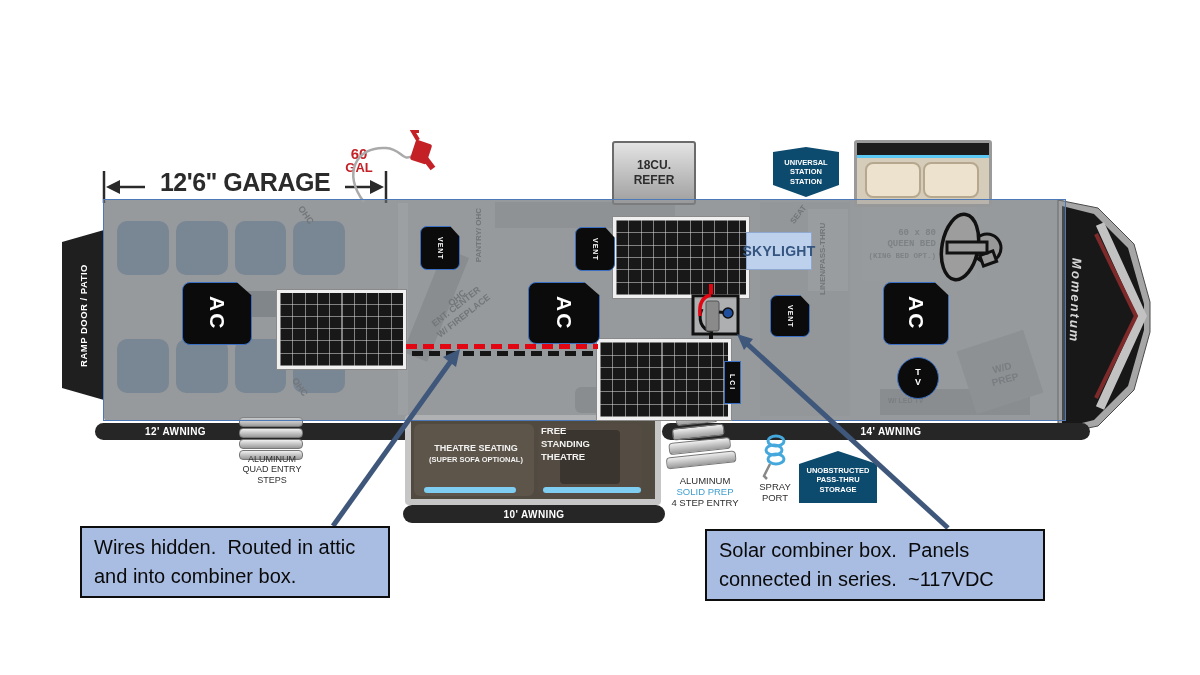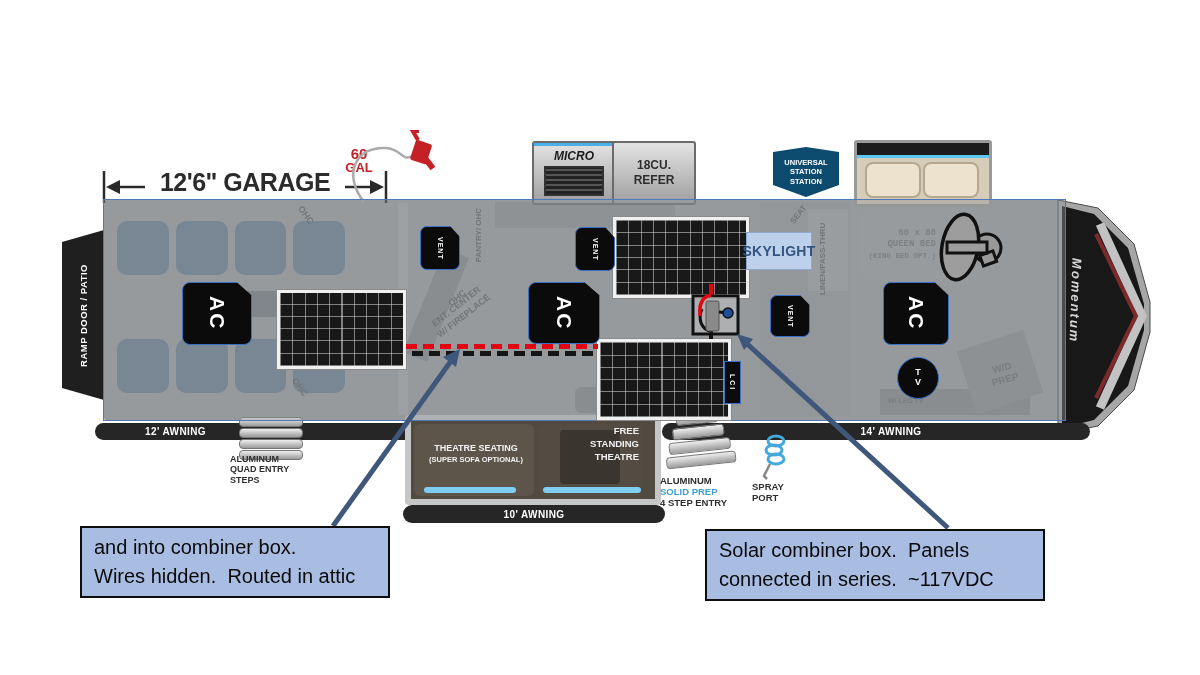--- a/index.html
+++ b/index.html
@@ -27,21 +27,21 @@
   .wire-red{background:repeating-linear-gradient(90deg,#e20613 0 11px,transparent 11px 17px);}
   .wire-black{background:repeating-linear-gradient(90deg,transparent 0 6px,#151515 6px 17px);}
   
   .awning{background:#262626;border-radius:9px;color:#fff;font-size:10px;font-weight:bold;
           display:flex;align-items:center;z-index:2;letter-spacing:.4px;}
   .badge{color:#fff;font-weight:bold;font-size:7.5px;text-align:center;display:flex;flex-direction:column;
          justify-content:center;line-height:1.25;z-index:2;background:#0c4a6e;}
   .steps-bar{background:linear-gradient(180deg,#efefef,#9a9a9a);border:1px solid #777;border-radius:4px;}
   .cap-label{writing-mode:vertical-rl;font-style:italic;font-weight:bold;color:#d6d6d6;font-size:13px;
              letter-spacing:2px;}
-  .small-label{color:#2f2f2f;font-weight:bold;font-size:9px;text-align:left;line-height:1.15;z-index:2;}
+  .small-label{color:#2f2f2f;font-weight:normal;font-size:9px;text-align:center;line-height:1.15;z-index:2;}
   
   .note{background:#a9bde3;border:2.5px solid #0d0d0d;color:#0a0a0a;font-size:20px;line-height:1.45;
         padding:5px 12px;z-index:10;}
   .note .line{white-space:pre-wrap;display:block;}
   .silver{background:linear-gradient(180deg,#e3e3e3,#9f9f9f);border:2px solid #6b6b6b;border-radius:3px;z-index:2;}
   svg{display:block;}
 </style>
 </head>
 <body>
 
@@ -115,25 +115,20 @@
   </div>
   <svg class="abs" style="left:340px;top:130px;z-index:2;" width="115" height="78" viewBox="0 0 115 78">
     <path d="M 24,72 C 2,44 16,16 46,18 C 62,19 62,32 72,26" stroke="#aaaaaa" stroke-width="2.5" fill="none"></path>
     <g transform="rotate(18 82 24)">
       <rect x="72" y="12" width="17" height="21" rx="2" fill="#c42127"></rect>
       <path d="M 74,12 L 66,5 L 72,3" stroke="#c42127" stroke-width="4" fill="none"></path>
       <rect x="86" y="28" width="12" height="6" fill="#c42127" transform="rotate(35 92 31)"></rect>
     </g>
   </svg>
 
-  <div class="abs silver" style="left:532px;top:141px;width:80px;height:60px;">
-    <div style="height:3px;background:#4ab0e8;"></div>
-    <div style="font-size:12px;font-weight:800;font-style:italic;color:#1a1a1a;text-align:center;padding-top:3px;">MICRO</div>
-    <div style="margin:3px auto 0;width:56px;height:26px;background:repeating-linear-gradient(0deg,#222 0 3px,#555 3px 5px);border:2px solid #333;"></div>
-  </div>
   <div class="abs silver" style="left:612px;top:141px;width:80px;height:60px;display:flex;flex-direction:column;align-items:center;justify-content:center;color:#2e2e2e;font-weight:800;font-size:12px;line-height:1.25;">
     <span>18CU.</span>
     <span>REFER</span>
   </div>
 
   <div class="abs badge" style="left:773px;top:147px;width:66px;height:50px;clip-path:polygon(0 10%,50% 0,100% 10%,100% 76%,50% 100%,0 76%);">
     <span>UNIVERSAL</span>
     <span>STATION</span>
     <span>STATION</span>
   </div>
@@ -177,21 +172,21 @@
 
   <div class="abs" style="left:405px;top:415px;width:256px;height:90px;background:#c6c6c6;border-radius:4px;z-index:2;">
     <div style="position:absolute;left:6px;top:6px;right:6px;bottom:6px;background:#514a40;"></div>
     <div style="position:absolute;left:9px;top:9px;width:120px;height:72px;background:#5d554a;border-radius:6px;"></div>
     <div style="position:absolute;left:133px;top:9px;width:104px;height:72px;background:#544c42;border-radius:6px;"></div>
     <div style="position:absolute;left:155px;top:15px;width:60px;height:54px;background:#3a352e;border-radius:4px;"></div>
     <div class="abs" style="left:6px;top:28px;width:130px;text-align:center;color:#f2f2f2;font-weight:bold;line-height:1.3;">
       <div style="font-size:9px;">THEATRE SEATING</div>
       <div style="font-size:7.5px;">(SUPER SOFA OPTIONAL)</div>
     </div>
-    <div class="abs" style="left:136px;top:10px;width:98px;text-align:right;color:#f2f2f2;font-weight:bold;font-size:9.5px;line-height:1.35;">
+    <div class="abs" style="left:136px;top:10px;width:98px;text-align:left;color:#f2f2f2;font-weight:bold;font-size:9.5px;line-height:1.35;">
       <div>FREE</div>
       <div>STANDING</div>
       <div>THEATRE</div>
     </div>
     <div style="position:absolute;left:19px;top:72px;width:92px;height:6px;background:#7fcdf0;border-radius:3px;"></div>
     <div style="position:absolute;left:138px;top:72px;width:98px;height:6px;background:#7fcdf0;border-radius:3px;"></div>
   </div>
 
   <div class="abs" style="left:664px;top:412px;width:70px;z-index:2;transform:rotate(-6deg);">
     <div class="steps-bar" style="height:10px;width:40px;margin:0 auto 2px;"></div>
@@ -209,20 +204,25 @@
     <ellipse cx="16" cy="9" rx="8" ry="5" fill="none" stroke="#45a8dc" stroke-width="3"></ellipse>
     <ellipse cx="14" cy="18" rx="8" ry="5" fill="none" stroke="#45a8dc" stroke-width="3"></ellipse>
     <ellipse cx="16" cy="27" rx="8" ry="5" fill="none" stroke="#45a8dc" stroke-width="3"></ellipse>
     <path d="M 10,32 L 4,44 L 7,47" stroke="#888" stroke-width="2.5" fill="none"></path>
   </svg>
   <div class="abs small-label" style="left:752px;top:482px;width:46px;font-size:9.5px;">
     <div>SPRAY</div>
     <div>PORT</div>
   </div>
 
+  <div class="abs badge" style="left:799px;top:451px;width:78px;height:46px;clip-path:polygon(0 25%,50% 0,100% 25%,100% 100%,0 100%);padding-top:6px;">
+    <span>UNOBSTRUCTED</span>
+    <span>PASS-THRU</span>
+    <span>STORAGE</span>
+  </div>
 
   <div class="abs overlay"></div>
 
   <div class="abs roof solar" style="left:277px;top:290px;width:123px;height:73px;"></div>
   <div class="abs roof solar" style="left:613px;top:217px;width:130px;height:75px;"></div>
   <div class="abs roof solar" style="left:597px;top:339px;width:128px;height:75px;"></div>
 
   <div class="abs roof" style="left:746px;top:232px;width:64px;height:36px;background:#bdd0ec;border:1.5px solid #8fa8d0;display:flex;align-items:center;justify-content:center;">
     <span style="font-size:14px;font-weight:bold;color:#33557f;letter-spacing:.3px;">SKYLIGHT</span>
   </div>
@@ -277,21 +277,21 @@
   </svg>
 
   <svg class="abs" style="left:0;top:0;z-index:8;pointer-events:none;" width="1200" height="675" viewBox="0 0 1200 675">
     <line x1="333" y1="526" x2="451" y2="361" stroke="#3e577a" stroke-width="5"></line>
     <polygon points="460,349 456,367 443,357" fill="#3e577a"></polygon>
     <line x1="948" y1="528" x2="744" y2="341" stroke="#3e577a" stroke-width="5"></line>
     <polygon points="737,334 744,350 753,339" fill="#3e577a"></polygon>
   </svg>
 
   <div class="abs note" style="left:80px;top:526px;width:282px;">
+    <span class="line">Wires hidden.  Routed in attic</span>
     <span class="line">and into combiner box.</span>
-    <span class="line">Wires hidden.  Routed in attic</span>
   </div>
   <div class="abs note" style="left:705px;top:529px;width:312px;">
     <span class="line">Solar combiner box.  Panels</span>
     <span class="line">connected in series.  ~117VDC</span>
   </div>
 
 </div>
 
 </body></html>

